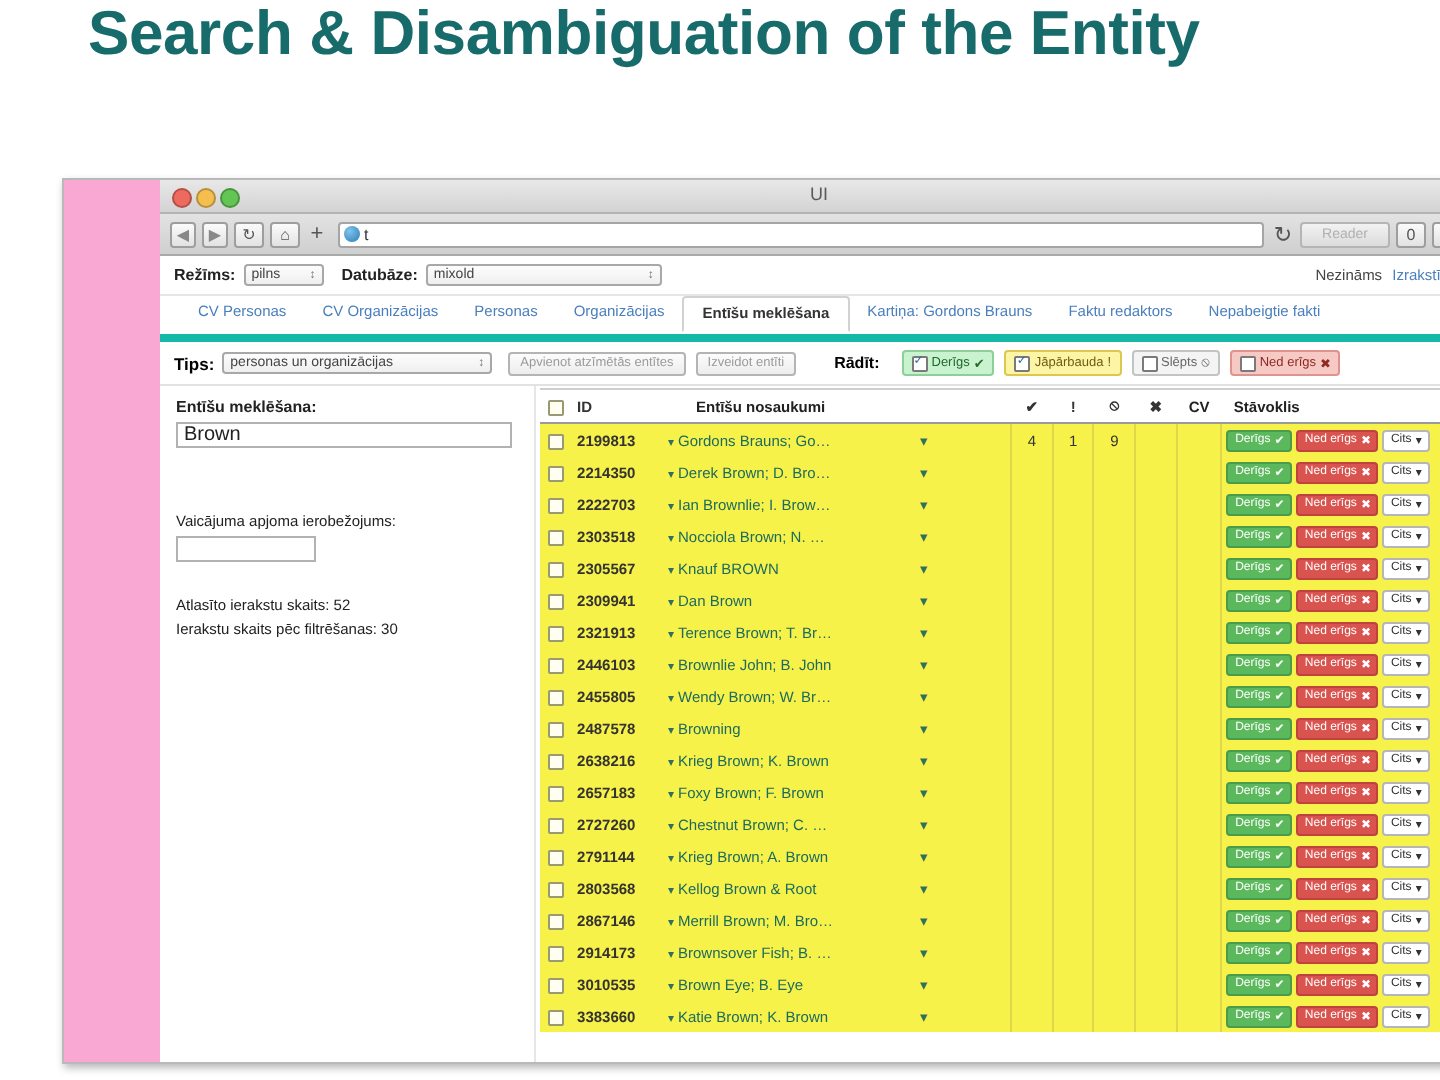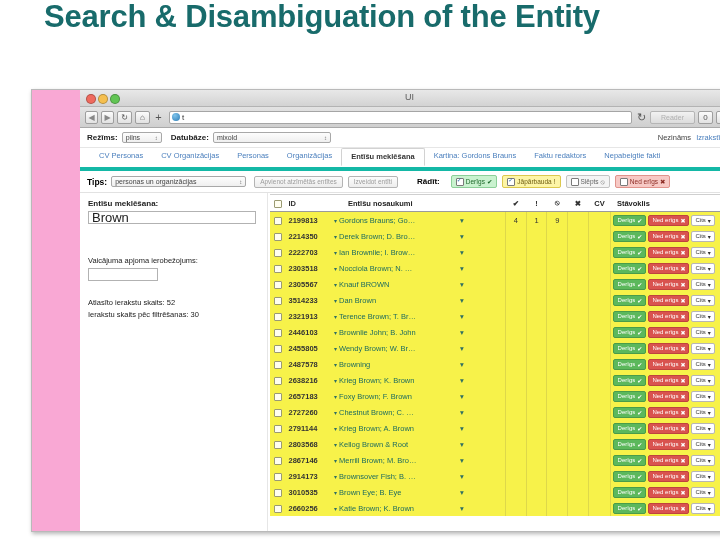--- a/index.html
+++ b/index.html
@@ -265,21 +265,21 @@
     font-size: 7.5px;
     color: #222;
     border-right: 1px solid #e6e6e6;
   }
   #search-label { font-weight: bold; font-size: 8px; margin-bottom: 3px; }
   .text-input {
     width: 168px;
     height: 13px;
     border: 1px solid #b2b2b2;
     background: #fff;
-    font-size: 13px;
+    font-size: 10px;
     color: #222;
     display: flex;
     align-items: center;
     padding: 0 3px;
     box-sizing: border-box;
   }
   #limit-label { margin-top: 32px; margin-bottom: 3px; font-size: 7.5px; }
   #limit-input { width: 70px; }
   #counts { margin-top: 16px; line-height: 1.55; font-size: 7.5px; }
 
@@ -610,21 +610,21 @@
                     </div>
                     <div class="btn-other">
                       <span>Cits</span>
                       <span>▾</span>
                     </div>
                   </div>
                 </td>
               </tr>
               <tr>
                 <td class="c-check"><span class="row-check"></span></td>
-                <td class="c-id">3514233</td>
+                <td class="c-id">2309941</td>
                 <td class="c-name"><span class="name-caret">▾</span><span>Dan Brown</span></td>
                 <td class="c-caret">▾</td>
                 <td class="c-num"></td>
                 <td class="c-num"></td>
                 <td class="c-num"></td>
                 <td class="c-num"></td>
                 <td class="c-cv"></td>
                 <td class="c-state">
                   <div class="state-cell">
                     <div class="btn-valid">
@@ -961,21 +961,21 @@
                     </div>
                     <div class="btn-other">
                       <span>Cits</span>
                       <span>▾</span>
                     </div>
                   </div>
                 </td>
               </tr>
               <tr>
                 <td class="c-check"><span class="row-check"></span></td>
-                <td class="c-id">2660256</td>
+                <td class="c-id">3383660</td>
                 <td class="c-name"><span class="name-caret">▾</span><span>Katie Brown; K. Brown</span></td>
                 <td class="c-caret">▾</td>
                 <td class="c-num"></td>
                 <td class="c-num"></td>
                 <td class="c-num"></td>
                 <td class="c-num"></td>
                 <td class="c-cv"></td>
                 <td class="c-state">
                   <div class="state-cell">
                     <div class="btn-valid">

